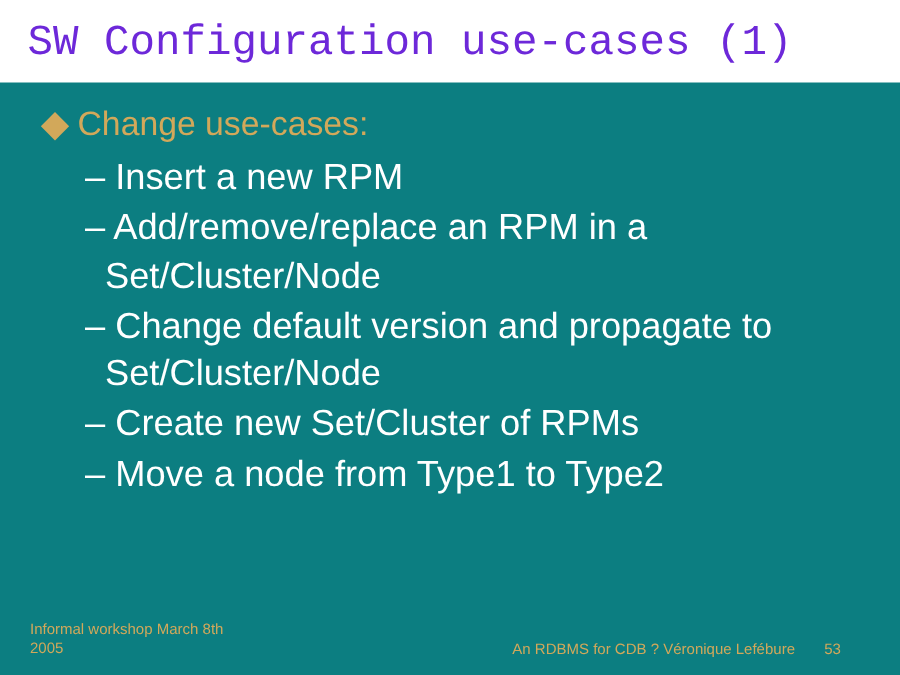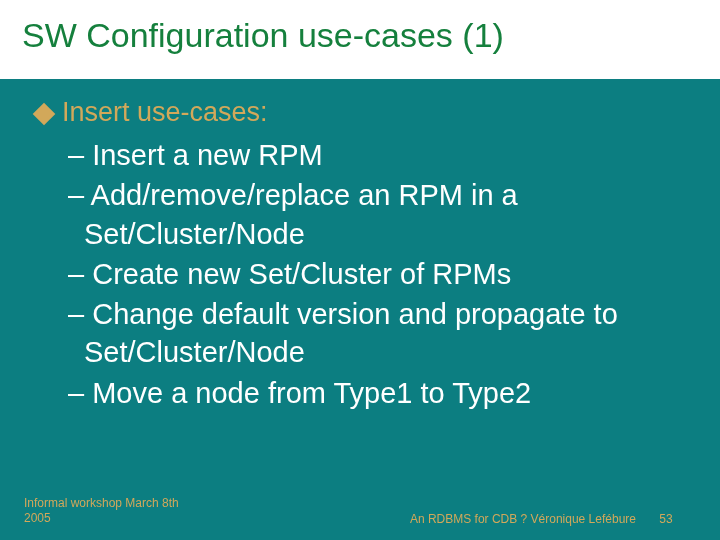--- a/index.html
+++ b/index.html
@@ -5,23 +5,23 @@
   * { box-sizing: border-box; margin: 0; padding: 0; }
   html, body { width: 720px; height: 540px; }
   body {
     background: #0c7e81;
     font-family: Verdana, Geneva, sans-serif;
     position: relative;
     overflow: hidden;
   }
   .title-bar {
     background: #ffffff;
-    padding: 16px 22px 24px 22px;
-    color: #15803d;
-    font-family: Liberation Sans, sans-serif;
+    padding: 16px 22px 12px 22px;
+    color: #6d28d9;
+    font-family: Liberation Mono, monospace;
     font-size: 34px;
     letter-spacing: 0px;
   }
   .content {
     padding: 18px 28px 0 40px;
   }
   .bullet-row {
     display: flex;
     align-items: center;
     gap: 10px;
@@ -79,27 +79,27 @@
 </head>
 <body>
 
 <div class="title-bar">
   <span>SW Configuration use-cases (1)</span>
 </div>
 
 <div class="content">
   <div class="bullet-row">
     <div class="diamond"></div>
-    <span class="bullet-text">Insert use-cases:</span>
+    <span class="bullet-text">Change use-cases:</span>
   </div>
   <div class="sub-list">
     <div class="sub-item">– Insert a new RPM</div>
     <div class="sub-item">– Add/remove/replace an RPM in a Set/Cluster/Node</div>
+    <div class="sub-item">– Change default version and propagate to Set/Cluster/Node</div>
     <div class="sub-item">– Create new Set/Cluster of RPMs</div>
-    <div class="sub-item">– Change default version and propagate to Set/Cluster/Node</div>
     <div class="sub-item">– Move a node from Type1 to Type2</div>
   </div>
 </div>
 
 <div class="footer">
   <div class="footer-left">Informal workshop March 8th 2005</div>
   <div class="footer-center">An RDBMS for CDB ? Véronique Lefébure</div>
   <div class="footer-right">53</div>
 </div>
 

